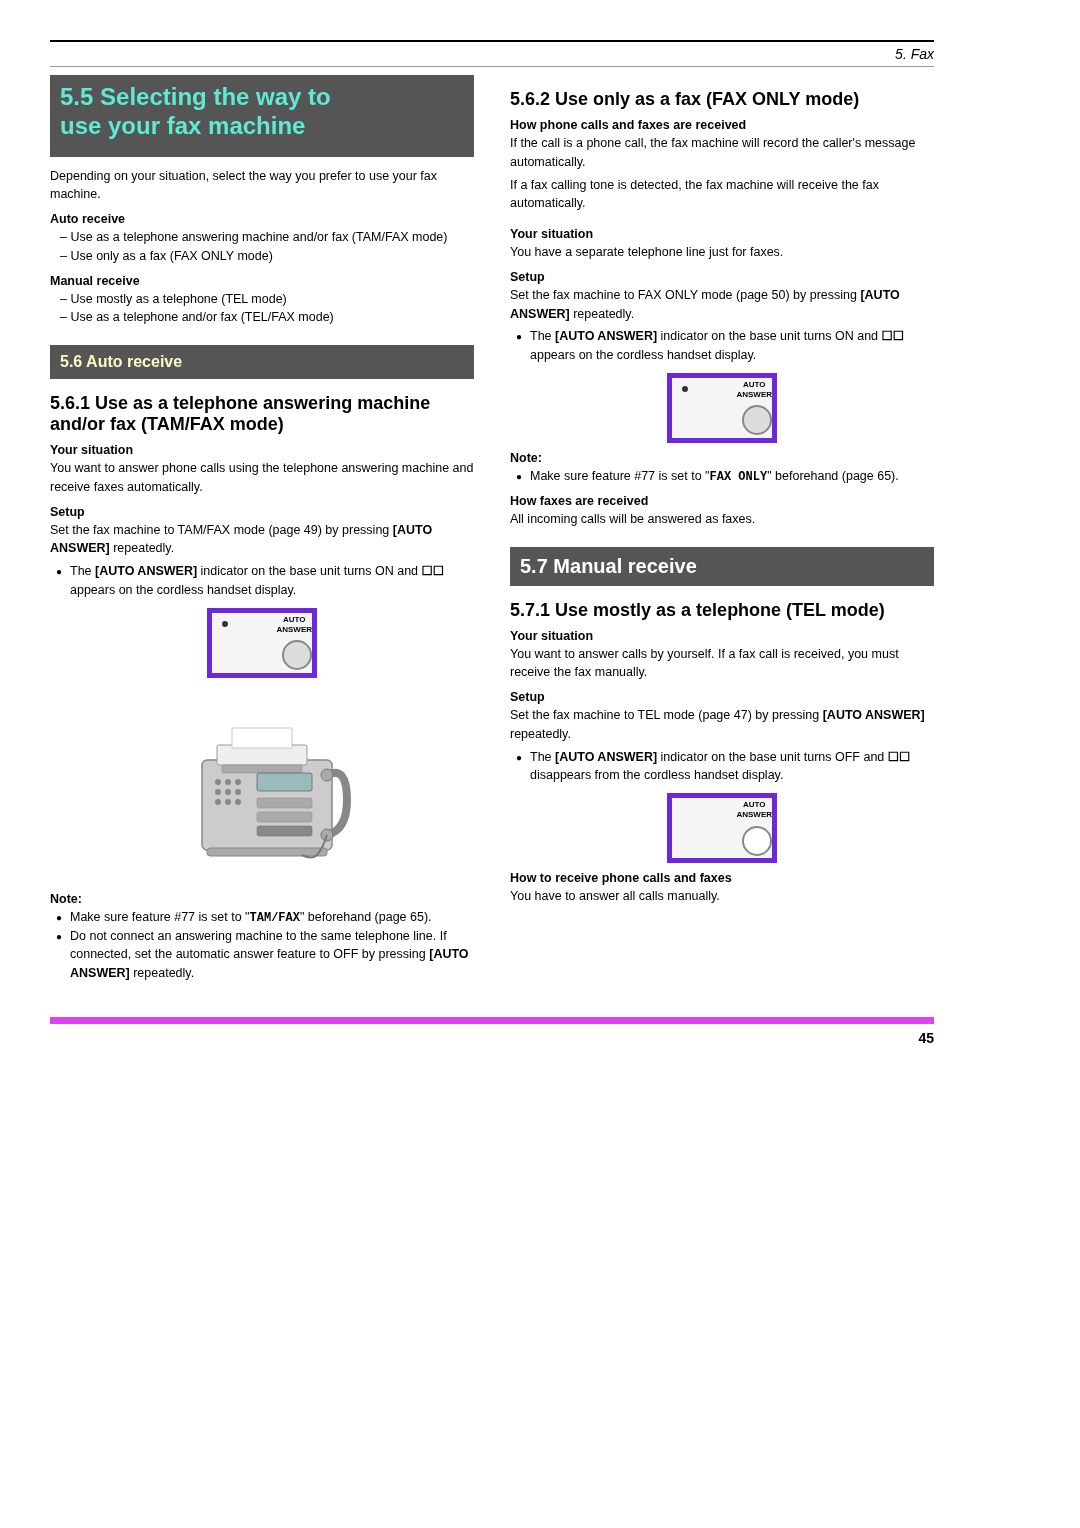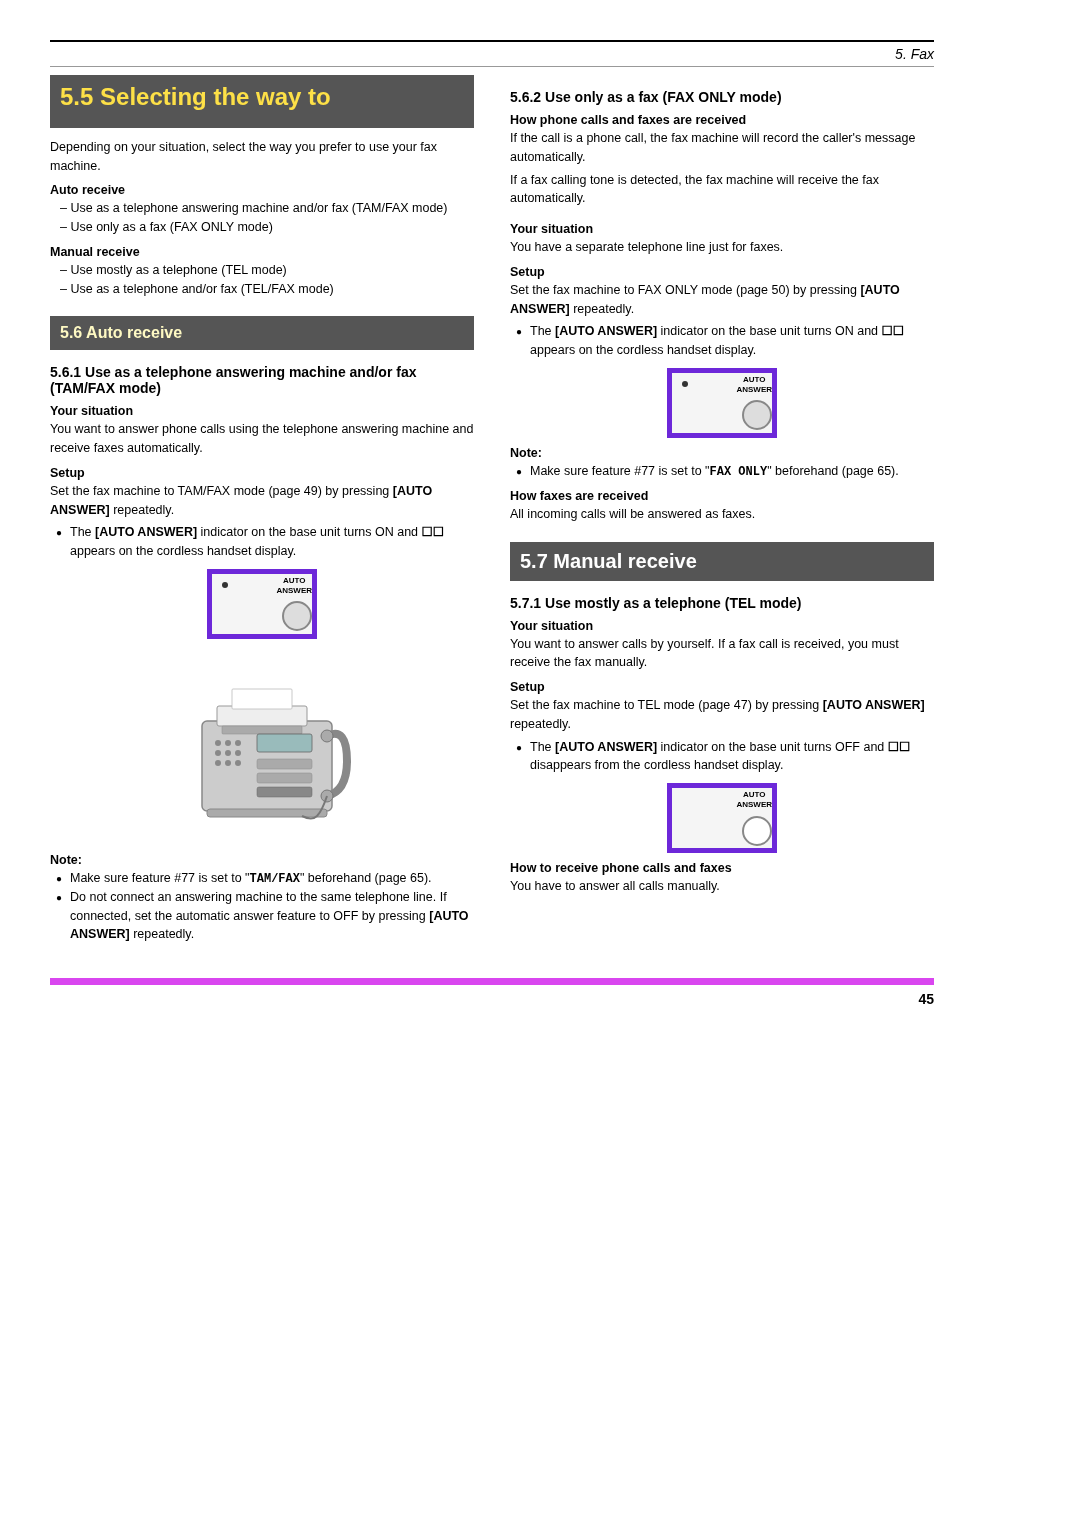--- a/index.html
+++ b/index.html
@@ -43,21 +43,21 @@
       flex: 1;
       min-width: 0;
     }
     h1.main-title {
       font-size: 28px;
       font-weight: bold;
       line-height: 1.2;
       margin-bottom: 8px;
     }
     h2.sub-section {
-      font-size: 14px;
+      font-size: 18px;
       font-weight: bold;
       margin-bottom: 6px;
       margin-top: 14px;
     }
     p {
       font-size: 12.5px;
       line-height: 1.5;
       margin-bottom: 4px;
     }
     .label-bold {
@@ -214,22 +214,23 @@
   <div class="top-rule"></div>
   <div class="top-right-label">
     <span>5. Fax</span>
   </div>
 
   <div class="two-col">
 
     <div class="col-left">
 
       <div class="section-55-header">
-        <h1 class="main-title" style="color:#fde047; font-size:24px;">
+        <h1 class="main-title" style="color:#5eead4; font-size:24px;">
           <span>5.5 Selecting the way to</span><br>
+          <span>use your fax machine</span>
         </h1>
       </div>
 
       <p>Depending on your situation, select the way you prefer to use your fax machine.</p>
 
       <span class="label-bold">Auto receive</span>
       <ul class="dash-list">
         <li>Use as a telephone answering machine and/or fax (TAM/FAX mode)</li>
         <li>Use only as a fax (FAX ONLY mode)</li>
       </ul>

